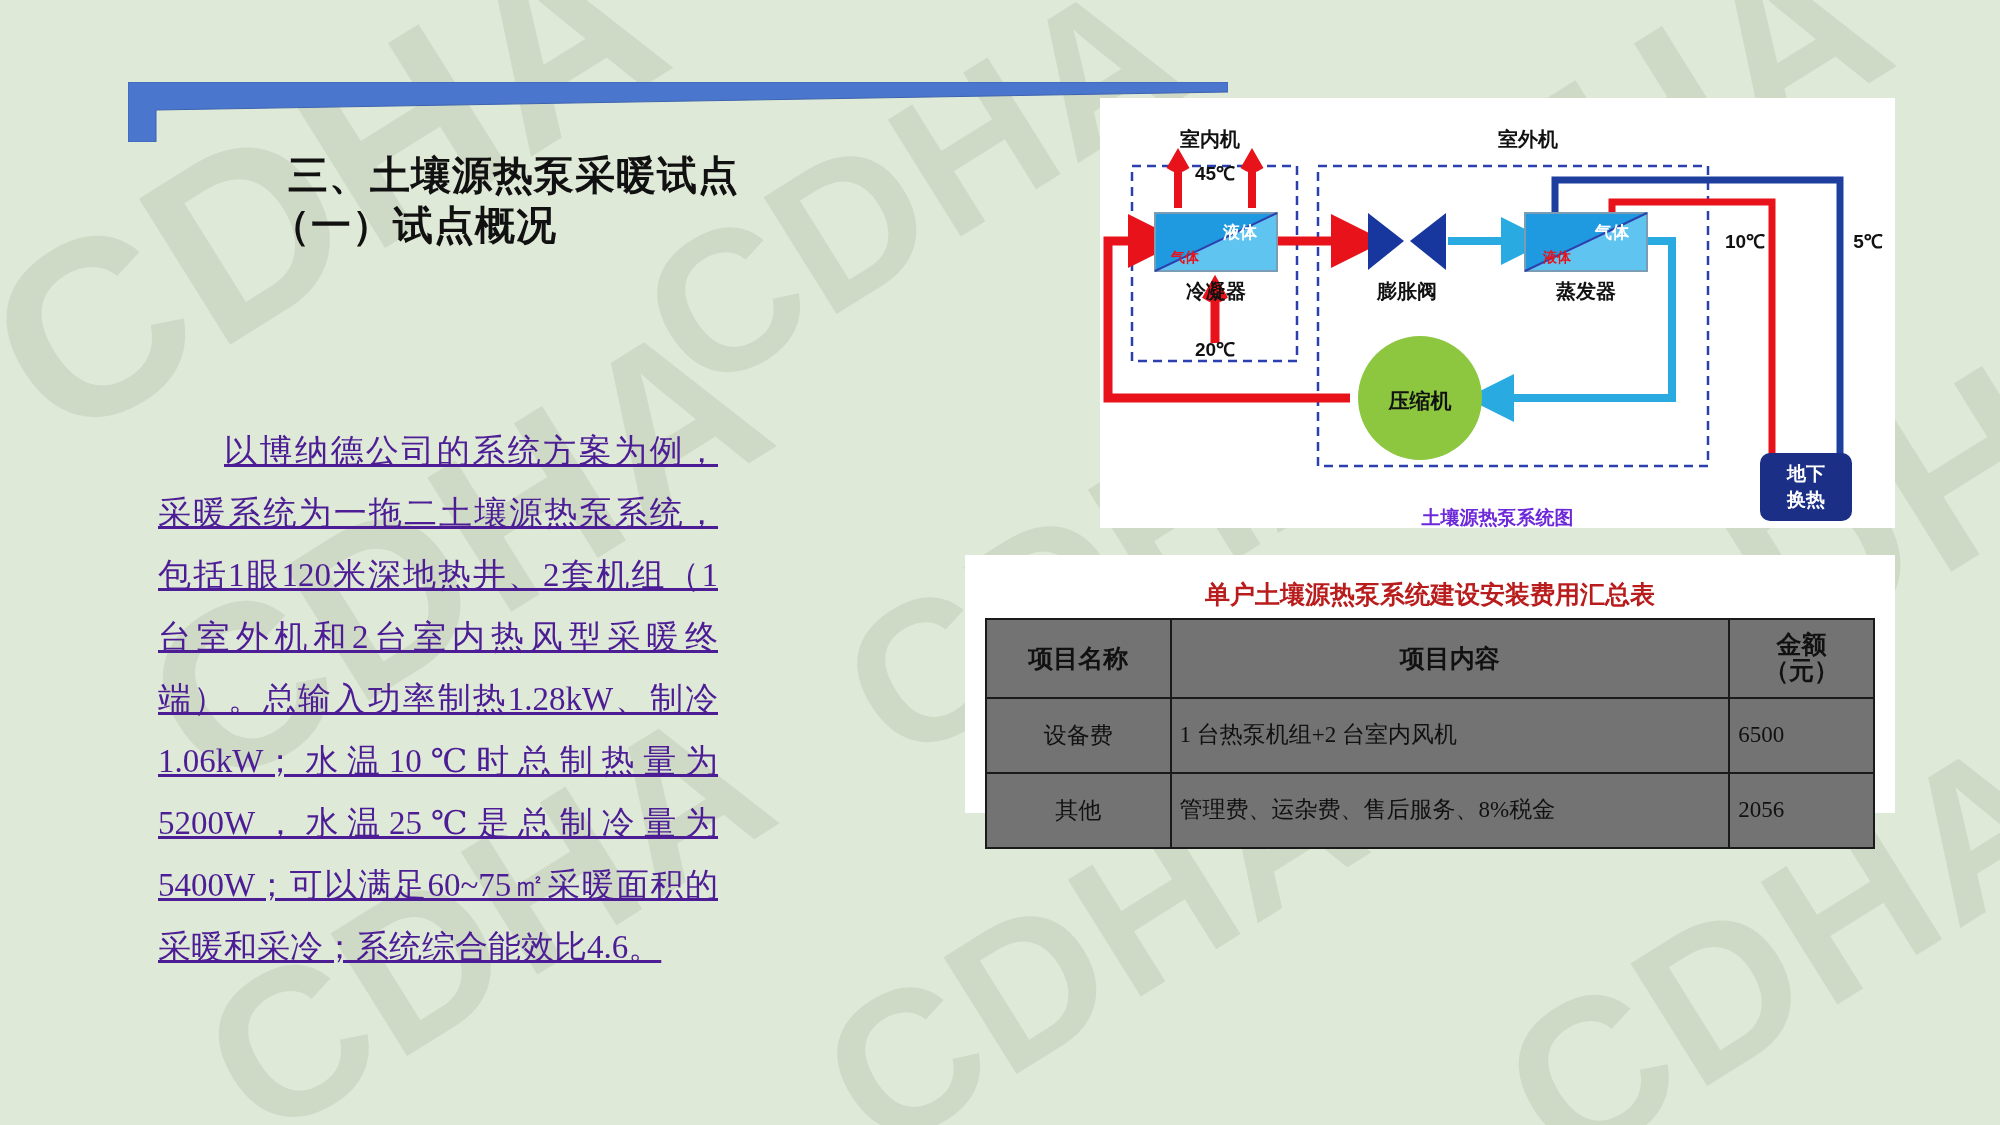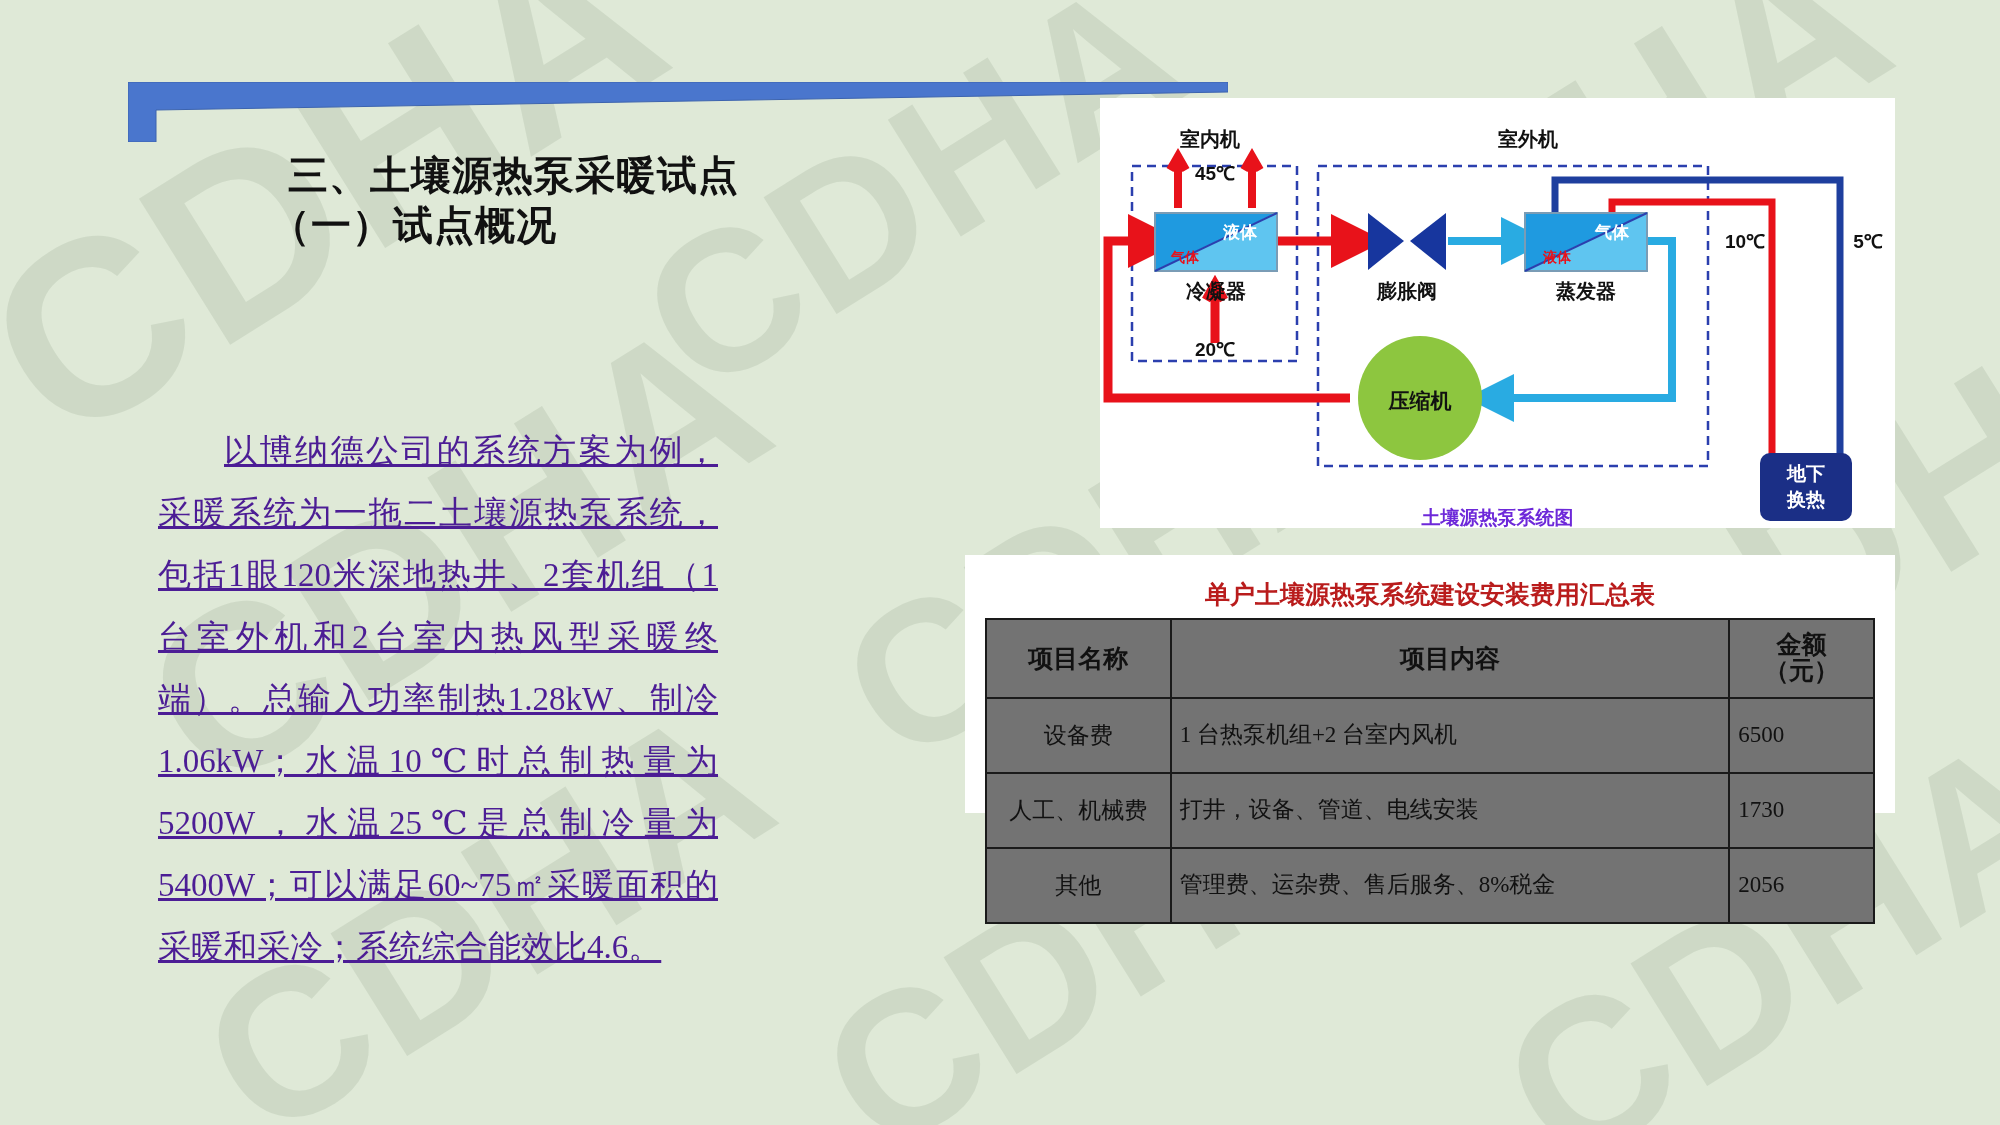--- a/index.html
+++ b/index.html
@@ -247,24 +247,19 @@
         <span>（元）</span>
       </th>
     </tr>
   </thead>
   <tbody>
     <tr class="tall">
       <td class="col-name">设备费</td>
       <td class="col-cont">1 台热泵机组+2 台室内风机</td>
       <td class="col-amt">6500</td>
     </tr>
-    <tr class="tall">
-      <td class="col-name">人工、机械费</td>
-      <td class="col-cont">打井，设备、管道、电线安装</td>
-      <td class="col-amt">1730</td>
-    </tr>
     <tr class="short">
       <td class="col-name">其他</td>
       <td class="col-cont">管理费、运杂费、售后服务、8%税金</td>
       <td class="col-amt">2056</td>
     </tr>
   </tbody>
 </table>
 
 </body></html>

